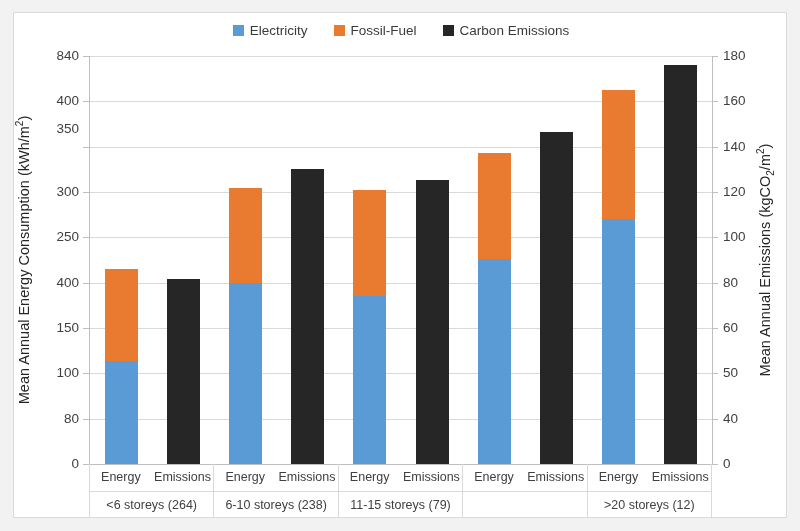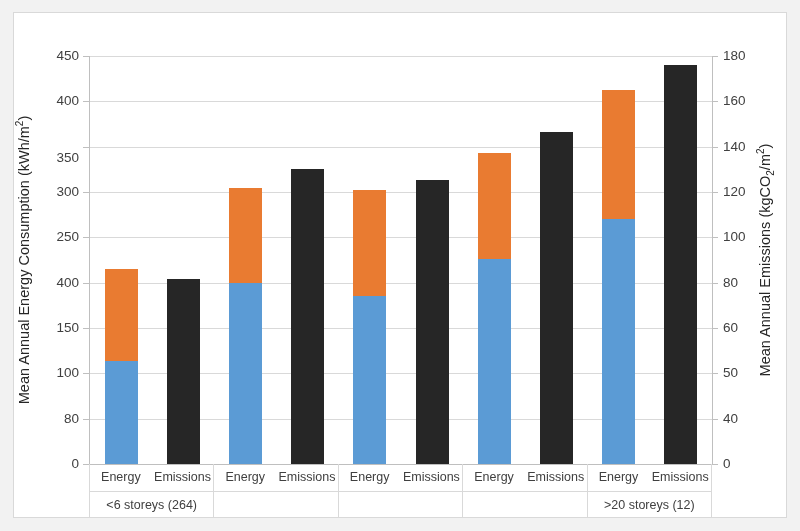--- a/index.html
+++ b/index.html
@@ -178,20 +178,34 @@
     color: #404040;
     line-height: 1;
   }
 </style>
 </head>
 <body>
 
 <div id="figure-root">
   <div id="chart-card">
 
+    <div id="legend">
+        <div class="legend-entry">
+          <span class="legend-swatch" style="background: rgb(91, 155, 213);"></span>
+          <span class="legend-label">Electricity</span>
+        </div>
+        <div class="legend-entry">
+          <span class="legend-swatch" style="background: rgb(233, 123, 49);"></span>
+          <span class="legend-label">Fossil-Fuel</span>
+        </div>
+        <div class="legend-entry">
+          <span class="legend-swatch" style="background: rgb(38, 38, 38);"></span>
+          <span class="legend-label">Carbon Emissions</span>
+        </div>
+      </div>
 
     <div class="axis-title" id="y-axis-title-left">Mean Annual Energy Consumption (kWh/m<sup>2</sup>)</div>
 
     <div class="axis-title" id="y-axis-title-right">Mean Annual Emissions (kgCO<sub>2</sub>/m<sup>2</sup>)</div>
 
     <div id="plot-area">
       <div id="grid-layer">
           <div class="gridline" style="top: 362.667px;"></div>
           <div class="gridline" style="top: 317.333px;"></div>
           <div class="gridline" style="top: 272px;"></div>
@@ -211,25 +225,25 @@
           <div class="ytick-label left" style="top: 310.333px;">100</div>
           <div class="tick-left" style="top: 272px;"></div>
           <div class="ytick-label left" style="top: 265px;">150</div>
           <div class="tick-left" style="top: 226.667px;"></div>
           <div class="ytick-label left" style="top: 219.667px;">400</div>
           <div class="tick-left" style="top: 181.333px;"></div>
           <div class="ytick-label left" style="top: 174.333px;">250</div>
           <div class="tick-left" style="top: 136px;"></div>
           <div class="ytick-label left" style="top: 129px;">300</div>
           <div class="tick-left" style="top: 90.6667px;"></div>
-          <div class="ytick-label left" style="top: 95px; text-align: right;">350</div>
+          <div class="ytick-label left" style="top: 66px; text-align: right;">350</div>
           <div class="tick-left" style="top: 45.3333px;"></div>
           <div class="ytick-label left" style="top: 38.3333px;">400</div>
           <div class="tick-left" style="top: 0px;"></div>
-          <div class="ytick-label left" style="top: -7px;">450</div>
+          <div class="ytick-label left" style="top: -7px;">840</div>
         </div>
       <div id="yticks-right">
           <div class="tick-right" style="top: 408px;"></div>
           <div class="ytick-label right" style="top: 401px;">0</div>
           <div class="tick-right" style="top: 362.667px;"></div>
           <div class="ytick-label right" style="top: 355.667px;">40</div>
           <div class="tick-right" style="top: 317.333px;"></div>
           <div class="ytick-label right" style="top: 310.333px;">50</div>
           <div class="tick-right" style="top: 272px;"></div>
           <div class="ytick-label right" style="top: 265px;">60</div>
@@ -281,26 +295,28 @@
             <div class="cat-sublabel">Energy</div>
             <div class="cat-sublabel">Emissions</div>
           </div>
           <div class="cat-grouprow">&lt;6 storeys (264)</div>
         </div>
         <div class="cat-group">
           <div class="cat-subrow">
             <div class="cat-sublabel">Energy</div>
             <div class="cat-sublabel">Emissions</div>
           </div>
-        </div>
-        <div class="cat-group">
-          <div class="cat-subrow">
-            <div class="cat-sublabel">Energy</div>
-            <div class="cat-sublabel">Emissions</div>
-          </div>
+          <div class="cat-grouprow">6-10 storeys (238)</div>
+        </div>
+        <div class="cat-group">
+          <div class="cat-subrow">
+            <div class="cat-sublabel">Energy</div>
+            <div class="cat-sublabel">Emissions</div>
+          </div>
+          <div class="cat-grouprow">11-15 storeys (79)</div>
         </div>
         <div class="cat-group">
           <div class="cat-subrow">
             <div class="cat-sublabel">Energy</div>
             <div class="cat-sublabel">Emissions</div>
           </div>
         </div>
         <div class="cat-group">
           <div class="cat-subrow">
             <div class="cat-sublabel">Energy</div>

